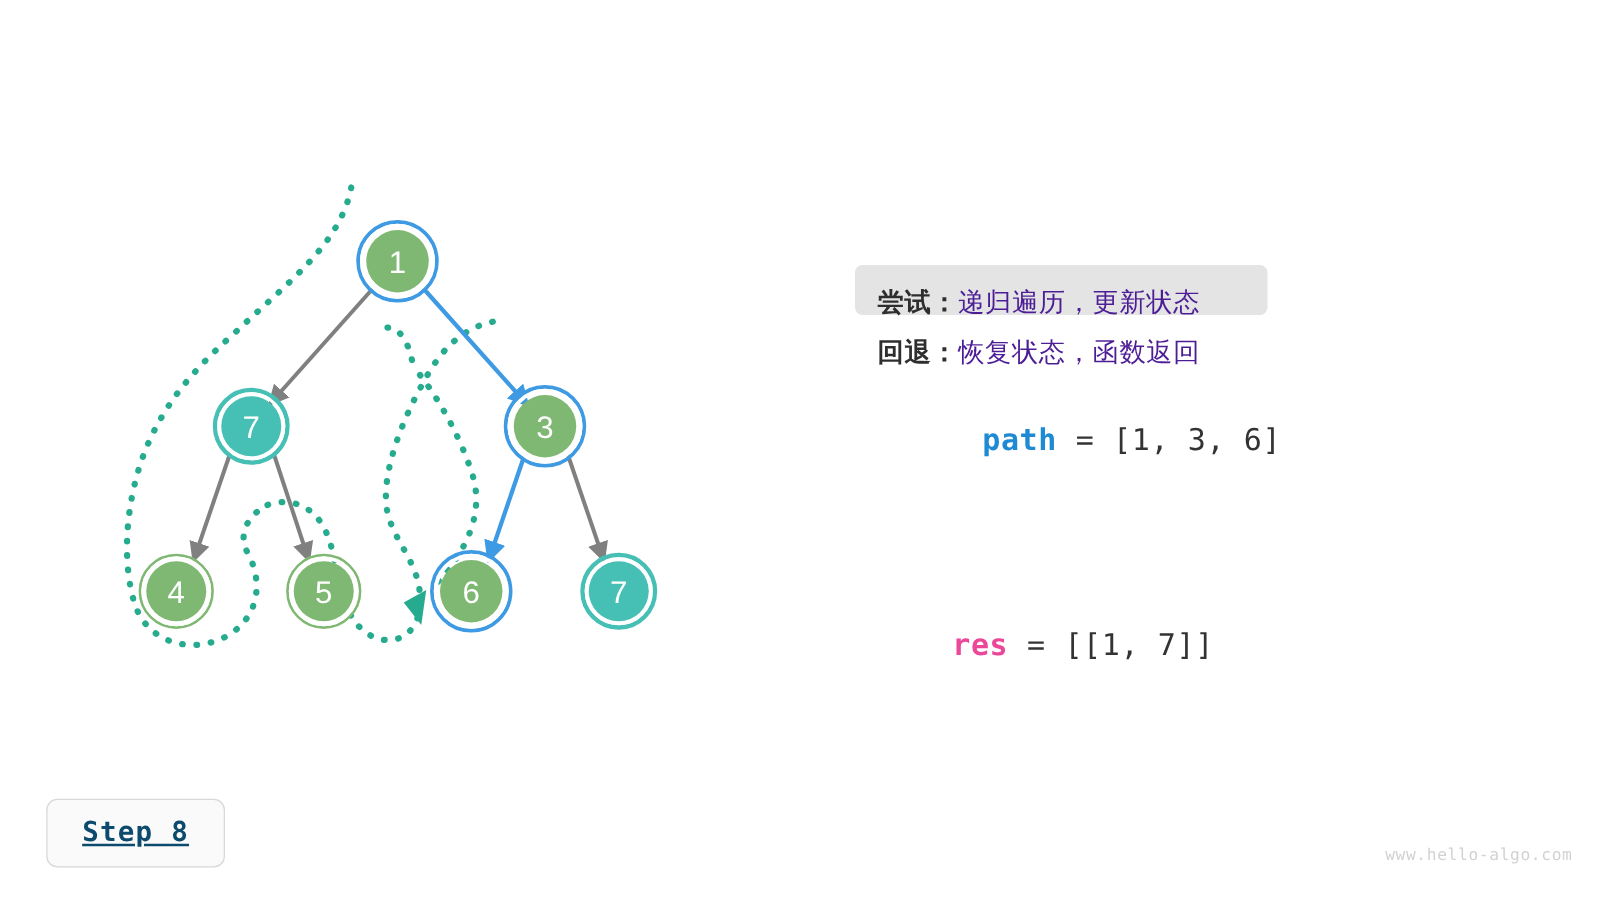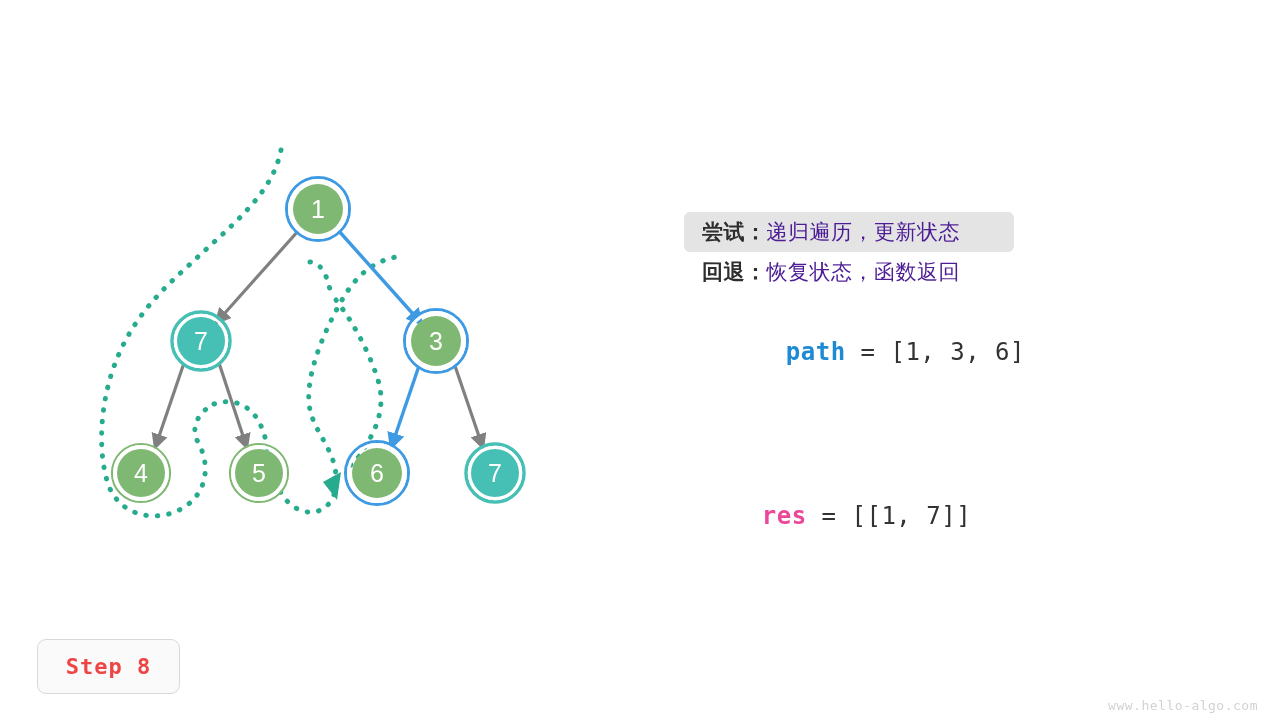--- a/index.html
+++ b/index.html
@@ -30,22 +30,21 @@
   
   #info-panel {
     position: absolute;
     left: 684px;
     top: 212px;
     width: 420px;
   }
   .cn-line {
     height: 40px;
     display: flex;
-    align-items: center;
-    padding: 0 18px;
+    padding: 16px 18px;
     box-sizing: border-box;
     width: 330px;
     font-size: 21px;
     color: #3b3b3b;
     white-space: nowrap;
     letter-spacing: 0.5px;
   }
   .cn-line.highlighted {
     background: #e4e4e4;
     border-radius: 6px;
@@ -90,29 +89,30 @@
     background: #fafafa;
     display: flex;
     align-items: center;
     justify-content: center;
     box-sizing: border-box;
   }
   #step-badge .step-text {
     font-family: "DejaVu Sans Mono", monospace;
     font-size: 22px;
     font-weight: bold;
-    color: #ef4444;
+    color: #0c4a6e;
     letter-spacing: 1px;
+    text-decoration: underline;
   }
 
   
   #watermark {
     position: absolute;
     right: 22px;
-    bottom: 7px;
+    bottom: 28px;
     font-family: "DejaVu Sans Mono", monospace;
     font-size: 13px;
     color: #d2d2d2;
     letter-spacing: 0.5px;
   }
 </style>
 </head>
 <body>
 
 <svg id="diagram-root" viewBox="0 0 1280 720">

